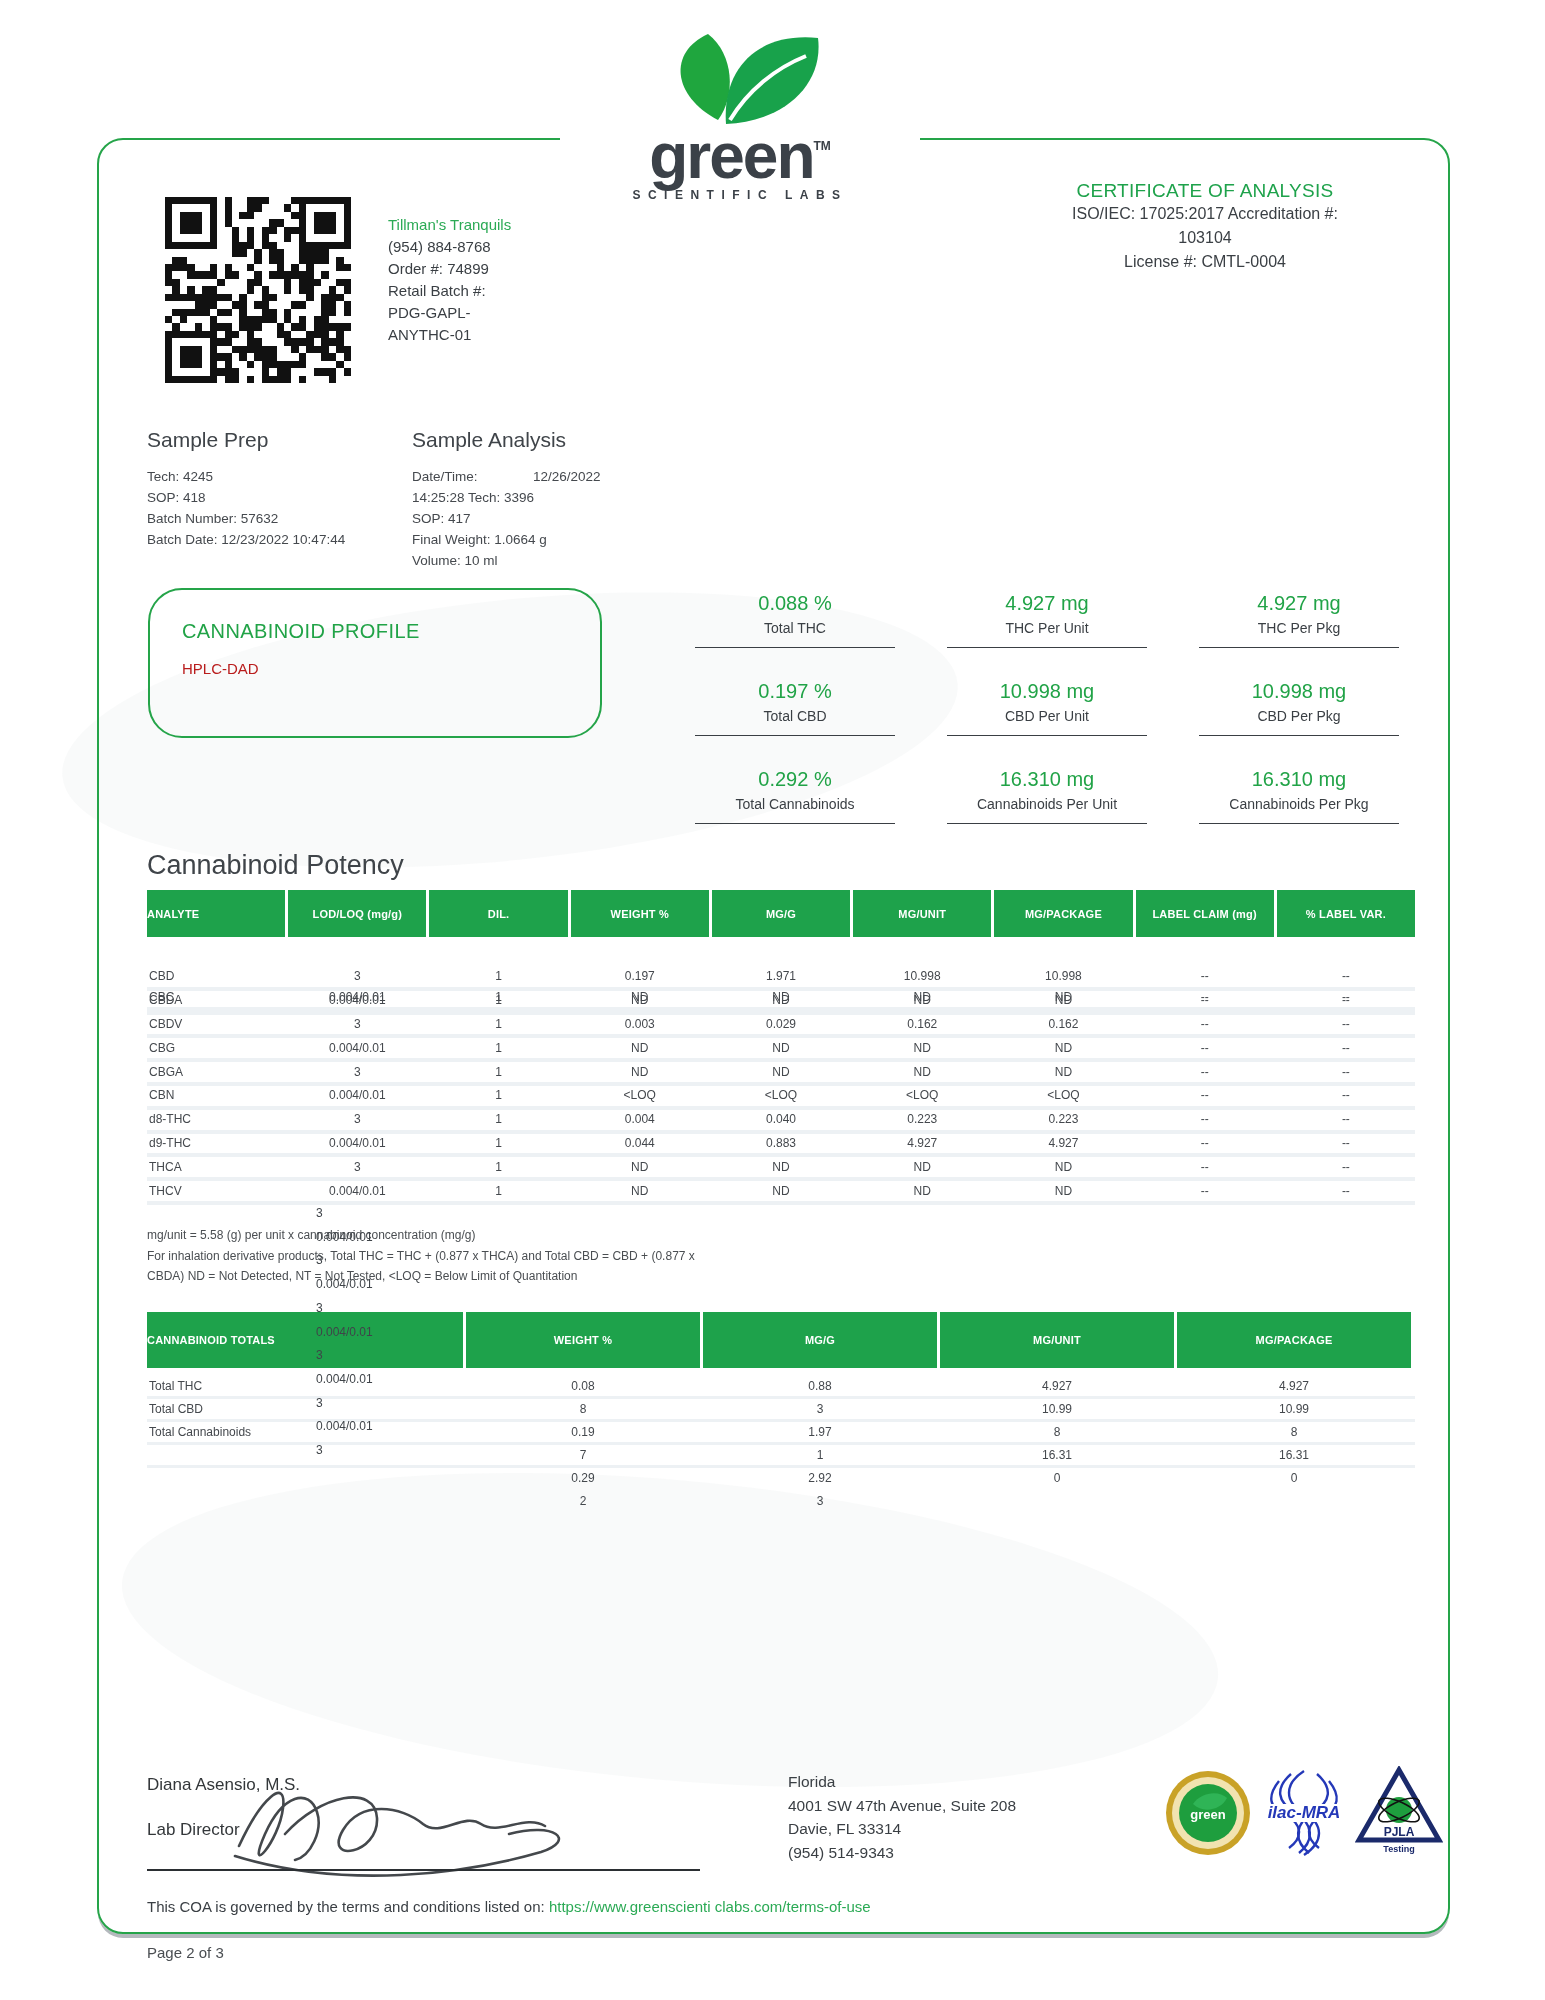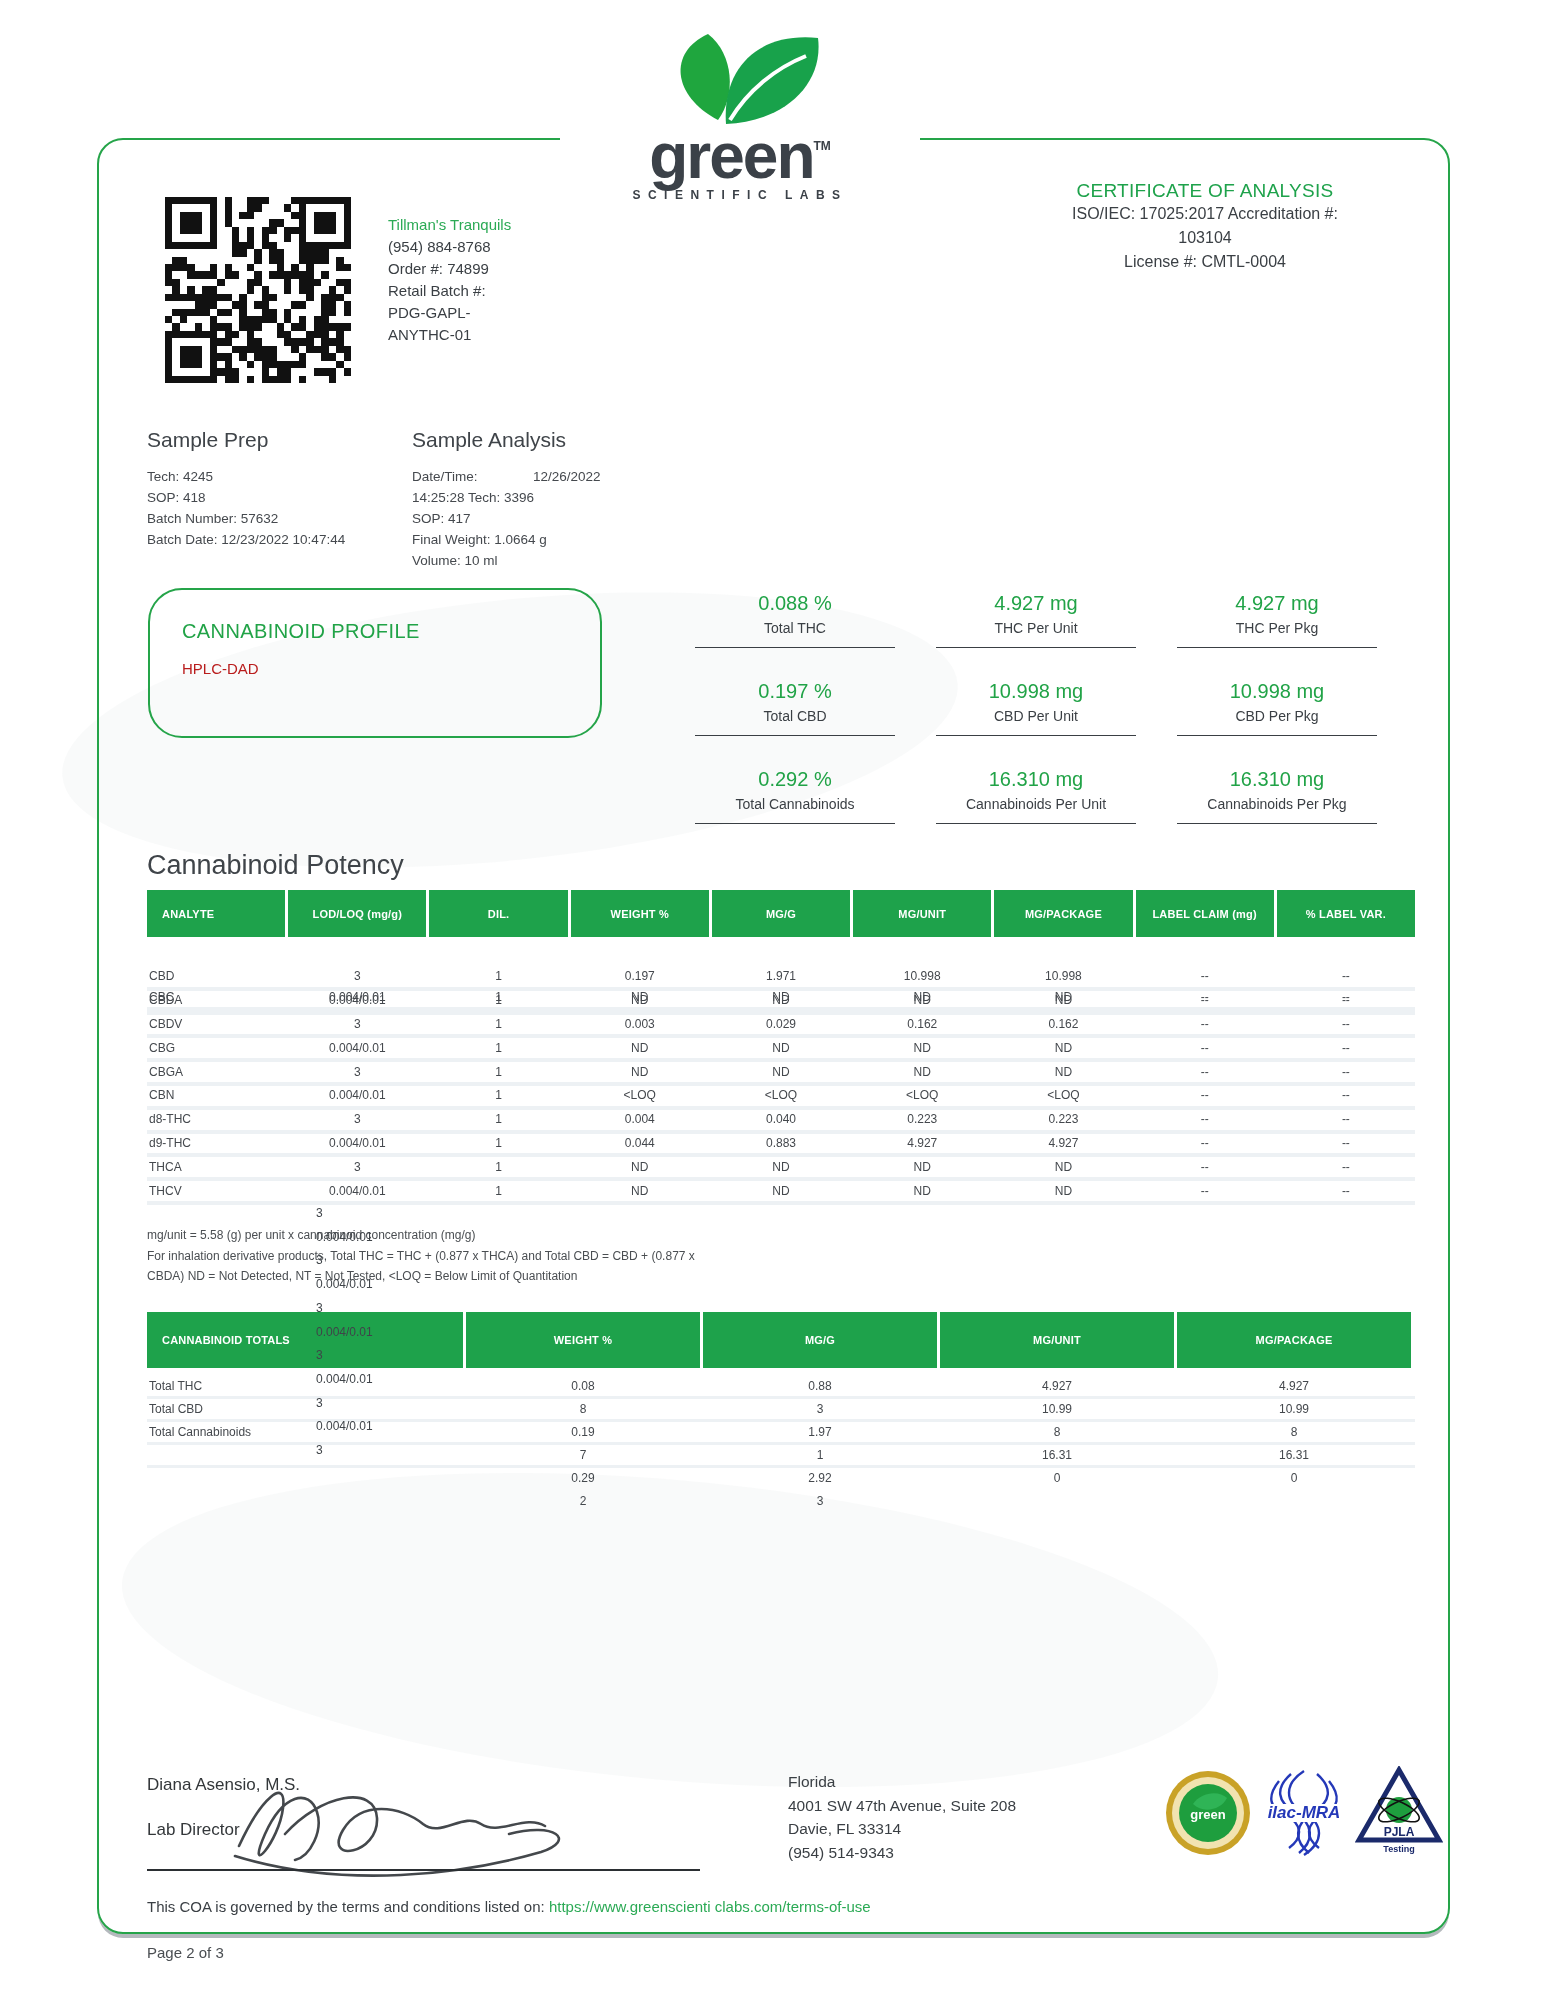--- a/index.html
+++ b/index.html
@@ -41,31 +41,31 @@
   .sec-lines{font-size:13.5px;line-height:21px;color:#45494e;}
 
   
   .profile-box{left:148px;top:588px;width:450px;height:146px;border:2.5px solid #25a449;
                border-radius:34px;}
   .profile-title{left:182px;top:620px;font-size:20px;color:#21a347;font-weight:500;letter-spacing:.4px;}
   .profile-method{left:182px;top:660px;font-size:15px;color:#b91c1c;}
 
   
   .stats{left:690px;top:592px;width:700px;display:grid;grid-template-columns:repeat(3,210px);
-         grid-auto-rows:88px;column-gap:31px;text-align:center;}
+         grid-auto-rows:88px;column-gap:42px;text-align:center;}
   .stat .v{color:#21a347;font-size:20px;font-weight:500;}
   .stat .l{color:#3a3f44;font-size:14px;margin-top:5px;}
   .stat .u{height:0;border-bottom:1.5px solid #3a3f44;width:200px;margin:11px auto 0;}
 
   
   .pot-title{left:147px;top:850px;font-size:27px;font-weight:500;color:#3f4449;}
   .thead{display:grid;column-gap:3px;}
   .thead .hc{background:var(--green);color:#fff;font-size:11px;font-weight:700;
              display:flex;align-items:center;justify-content:center;letter-spacing:.2px;}
-  .thead .hc.left{justify-content:flex-start;padding-left:15px;}
+  .thead .hc.left{justify-content:flex-start;padding-left:0;}
   .pot-head{left:147px;top:890px;width:1268px;height:47px;grid-template-columns:repeat(9,1fr);}
   .trow{display:grid;column-gap:3px;font-size:12px;color:#44484d;align-items:center;}
   .pot-row{left:147px;width:1268px;height:21px;grid-template-columns:repeat(9,1fr);border-bottom:4px solid var(--line);}
   .trow .c{text-align:center;}
   .trow .c.left{text-align:left;padding-left:2px;}
   .overflow-val{font-size:12px;color:#3f4449;}
   .footnote{left:147px;font-size:12px;color:#4a4e52;}
 
   
   .tot-head{left:147px;top:1312px;width:1268px;height:56px;grid-template-columns:316px 234px 234px 234px 234px;}

